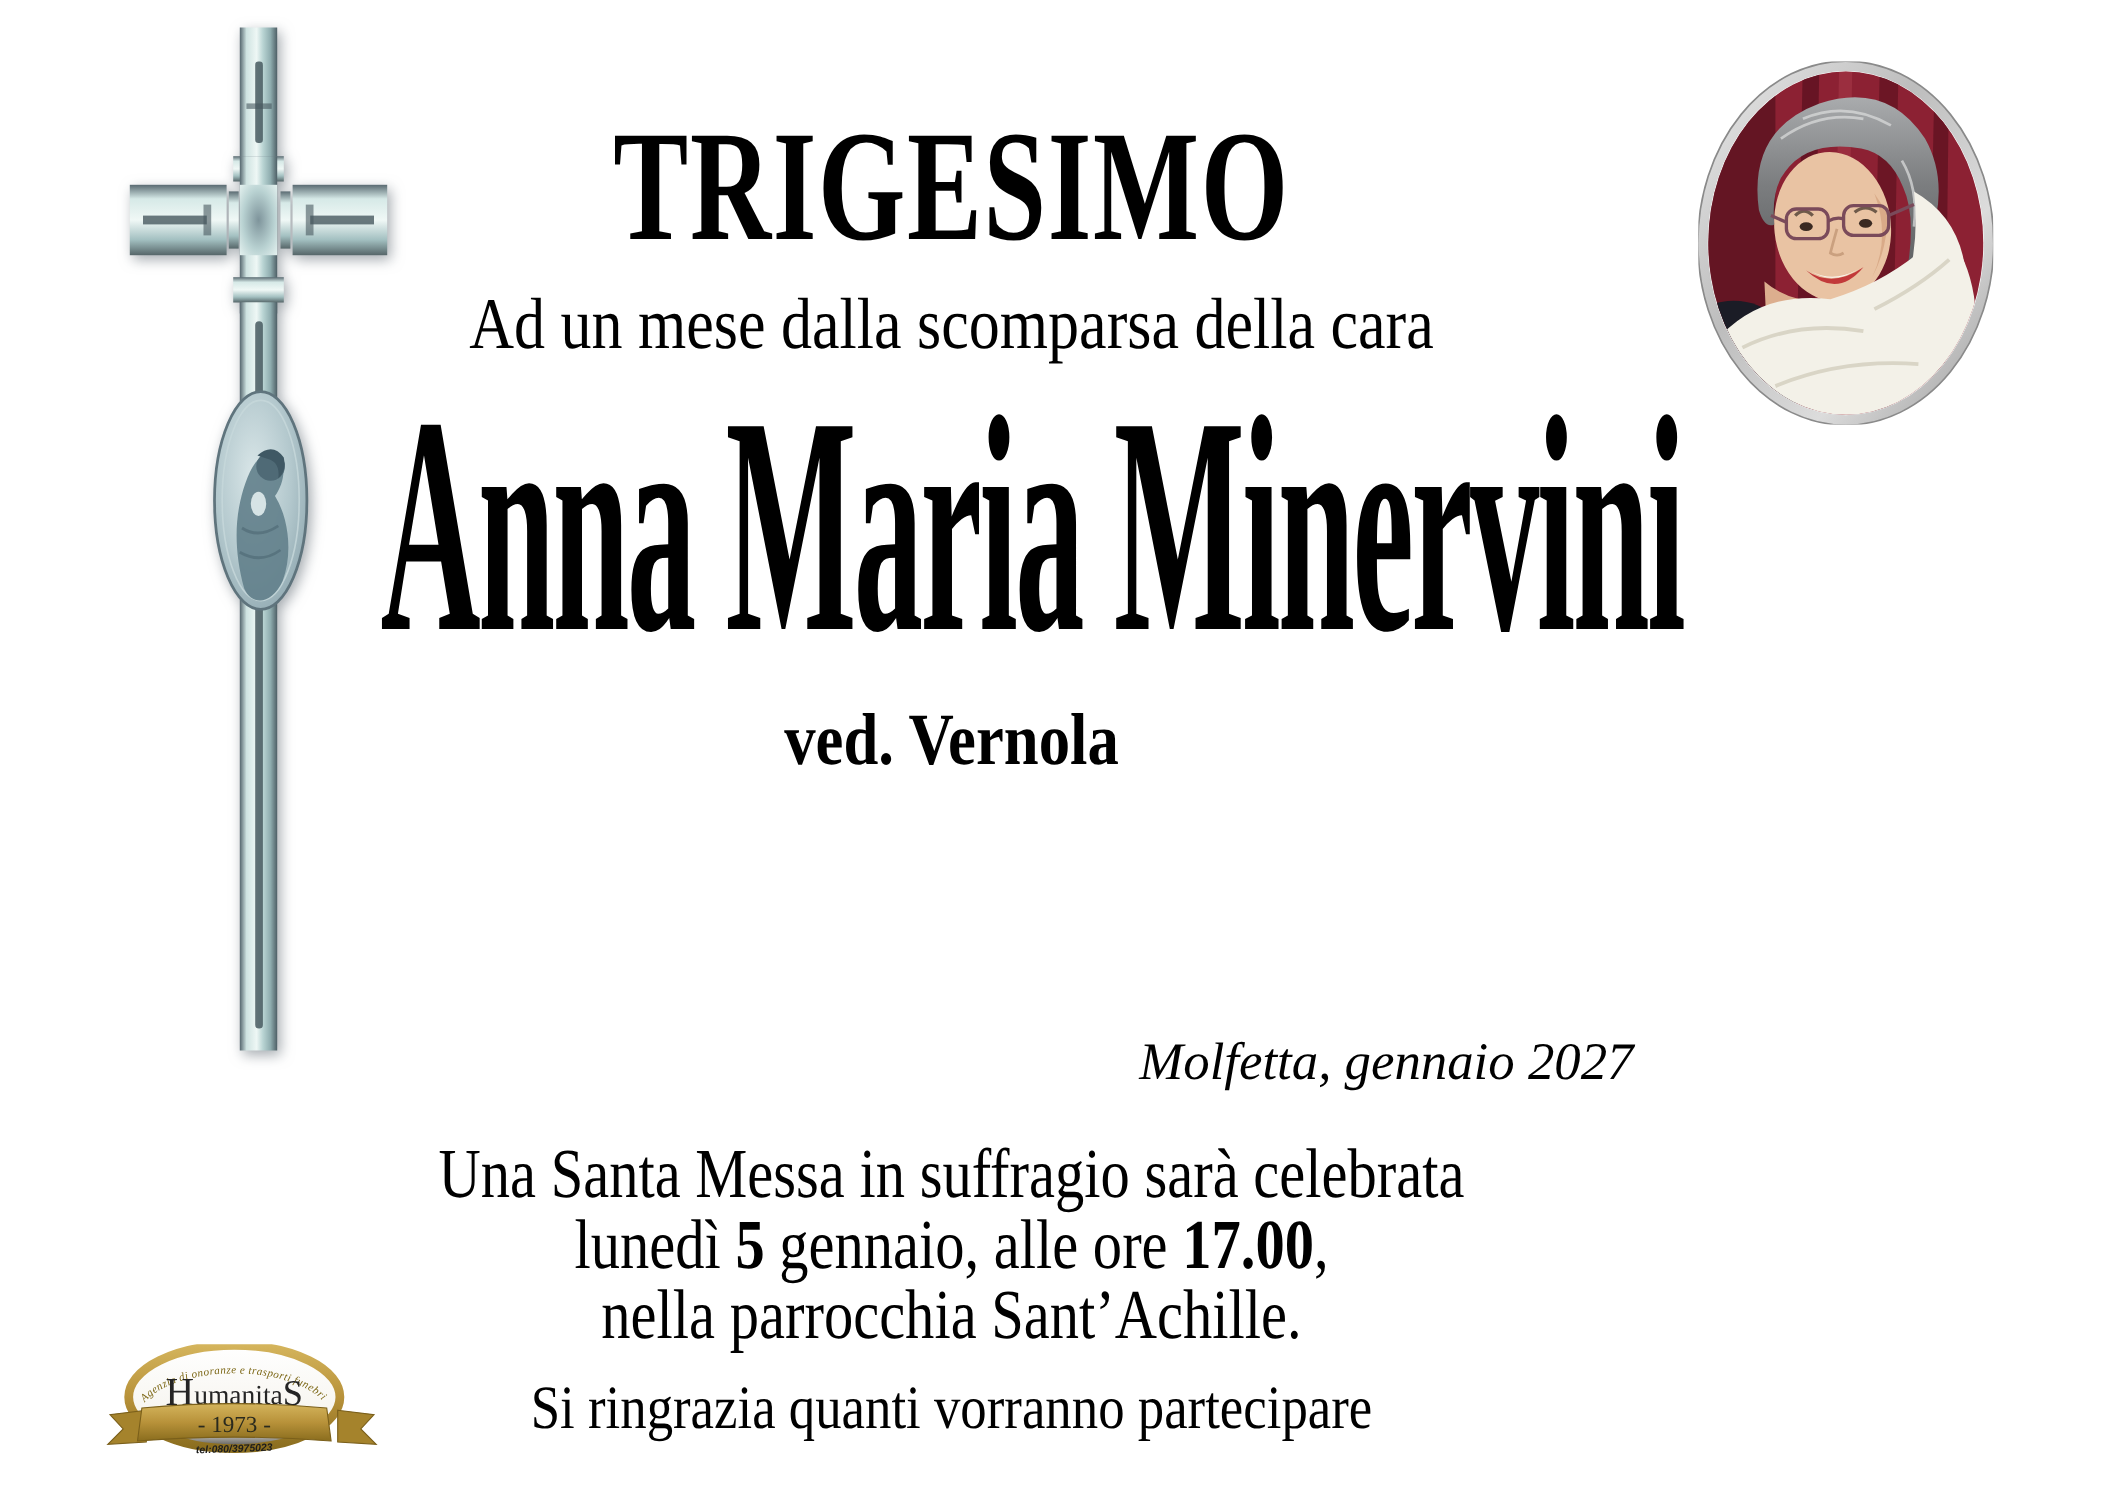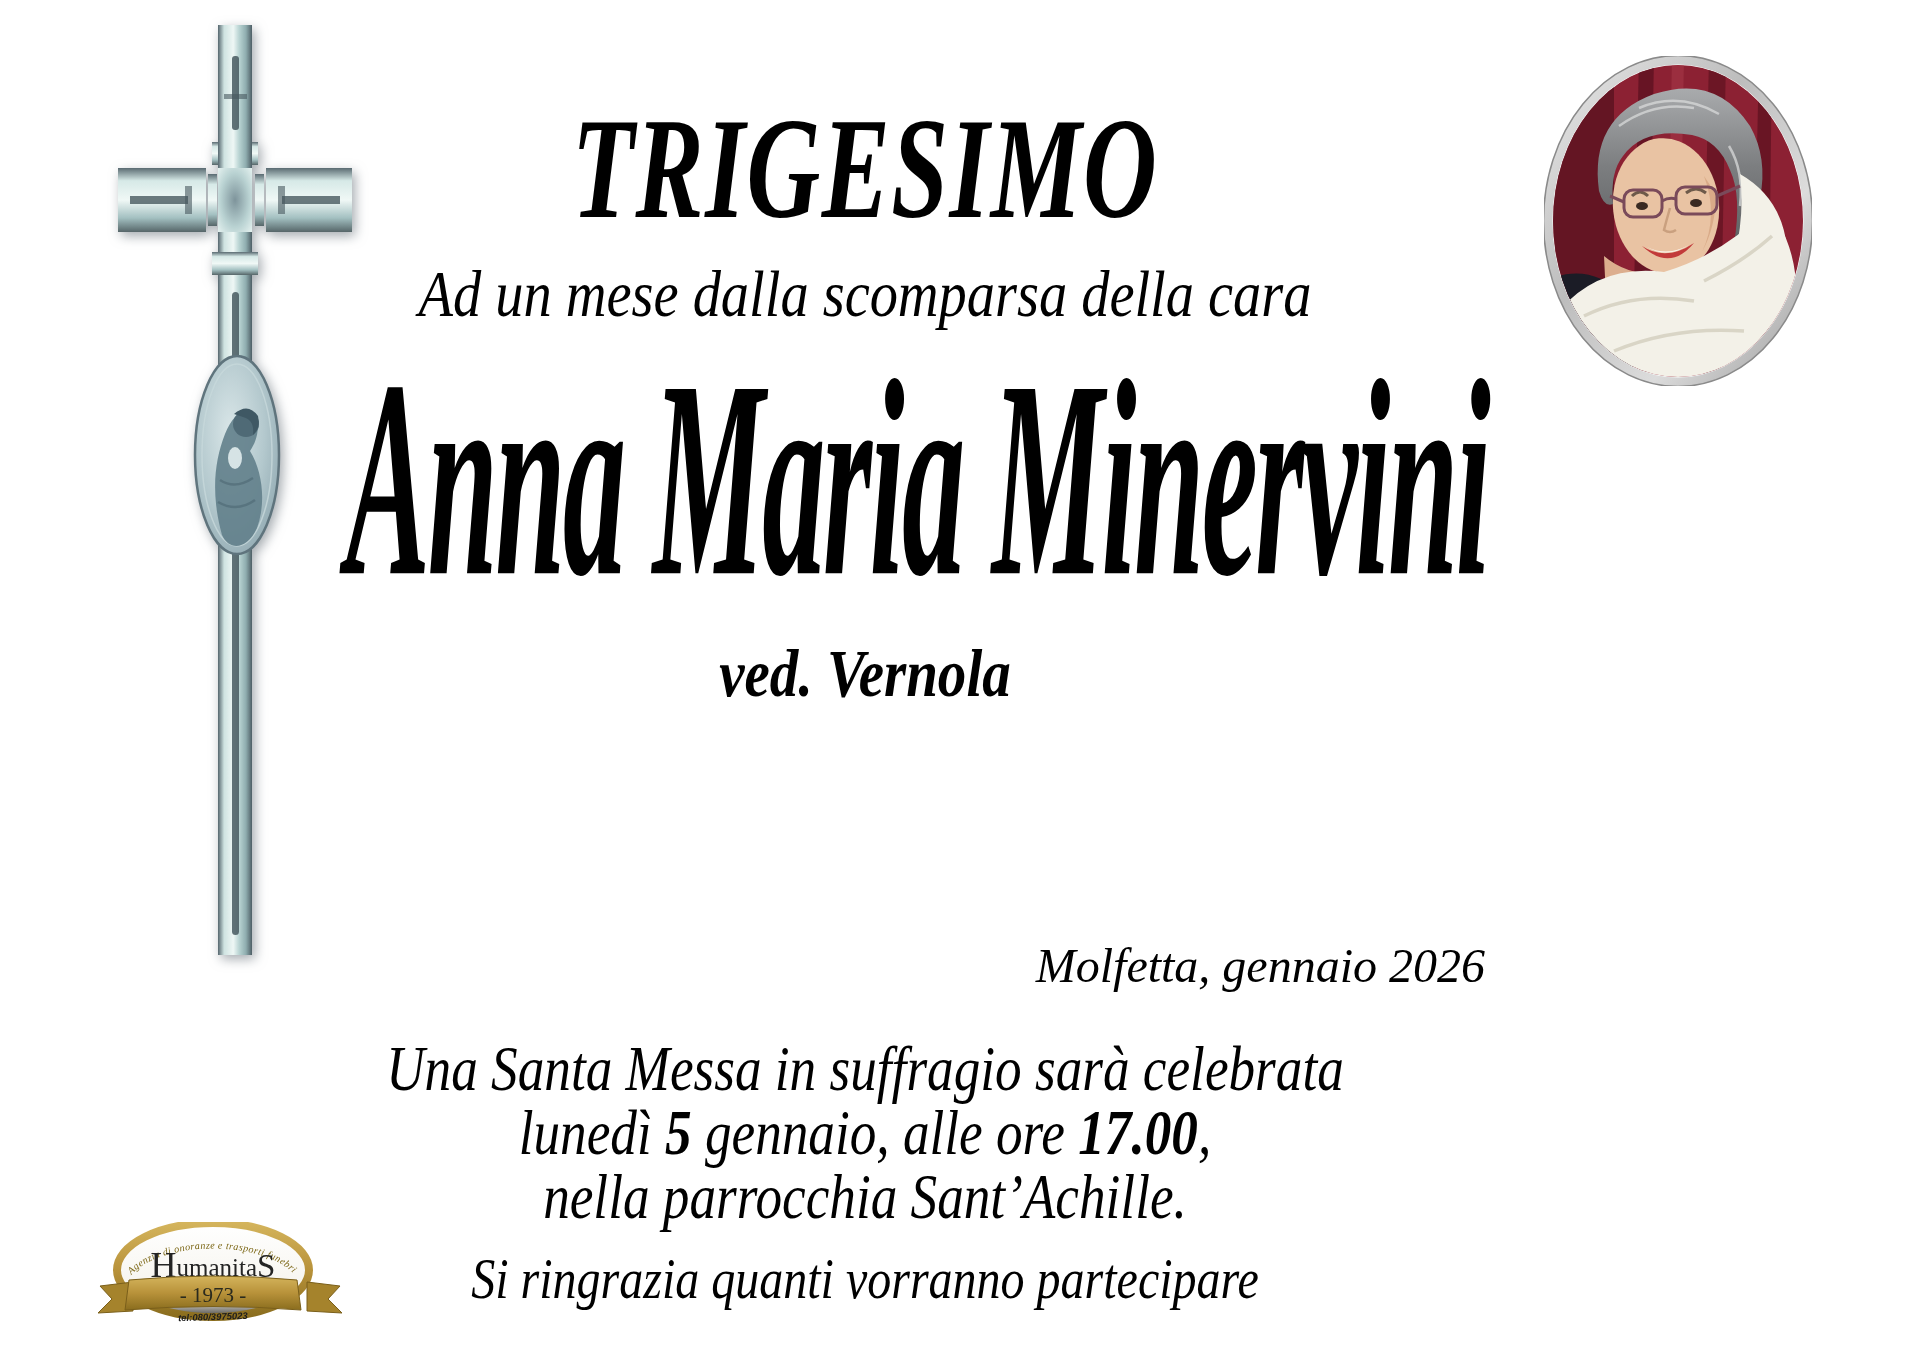--- a/index.html
+++ b/index.html
@@ -1,20 +1,20 @@
 <!DOCTYPE html>
 <html><head>
 <meta charset="utf-8">
 <style>
   html,body{margin:0;padding:0;}
   body{
     width:1920px;height:1369px;position:relative;background:#ffffff;
     font-family:"Liberation Serif", serif;color:#000;overflow:hidden;
   }
-  .content{position:absolute;left:0;top:0;width:1730px;height:1369px;font-style:italic;}
+  .content{position:absolute;left:0;top:0;width:1730px;height:1369px;}
   .tline{position:absolute;width:100%;text-align:center;white-space:nowrap;line-height:1;}
 
   .title{top:100px;font-size:138px;font-weight:bold;transform:scale(0.74,1.04);letter-spacing:2px;}
   .intro{top:264px;font-size:60px;transform:scale(0.94,1.10);}
   .deceased{top:352px;font-size:210px;font-weight:bold;line-height:1.2;transform:scale(0.60,1.34);letter-spacing:-4px;}
   .ved{top:642px;font-size:62px;font-weight:bold;transform:scale(0.92,1.08);}
   .family{top:712px;}
   .family .row{position:relative;width:100%;text-align:center;font-size:56px;line-height:67px;white-space:nowrap;transform:scale(0.95,1.16);}
   .placedate{position:absolute;top:938px;right:435px;font-size:48px;font-style:italic;white-space:nowrap;}
   .mass{top:1036px;}
@@ -173,21 +173,21 @@
 
   <div class="tline mass">
     <div class="row">Una Santa Messa in suffragio sarà celebrata</div>
     <div class="row"><span>lunedì </span><span class="b">5</span><span> gennaio, alle ore </span><span class="b">17.00</span><span>,</span></div>
     <div class="row">nella parrocchia Sant’Achille.</div>
   </div>
 
   <div class="tline thanks">Si ringrazia quanti vorranno partecipare</div>
 </div>
 
-<div class="placedate">Molfetta, gennaio 2026</div>
+<div class="placedate">Molfetta, gennaio 2027</div>
 
 <div class="logo-wrap">
   <svg width="250" height="102" viewBox="0 0 250 102">
     <defs>
       <linearGradient id="goldGrad" x1="0" y1="0" x2="0" y2="1">
         <stop offset="0" stop-color="#d4b45c"></stop>
           <stop offset="0.5" stop-color="#b8923a"></stop>
         <stop offset="1" stop-color="#8a6d1e"></stop>
       </linearGradient>
       <linearGradient id="ovalShade" x1="0" y1="0" x2="0" y2="1">

